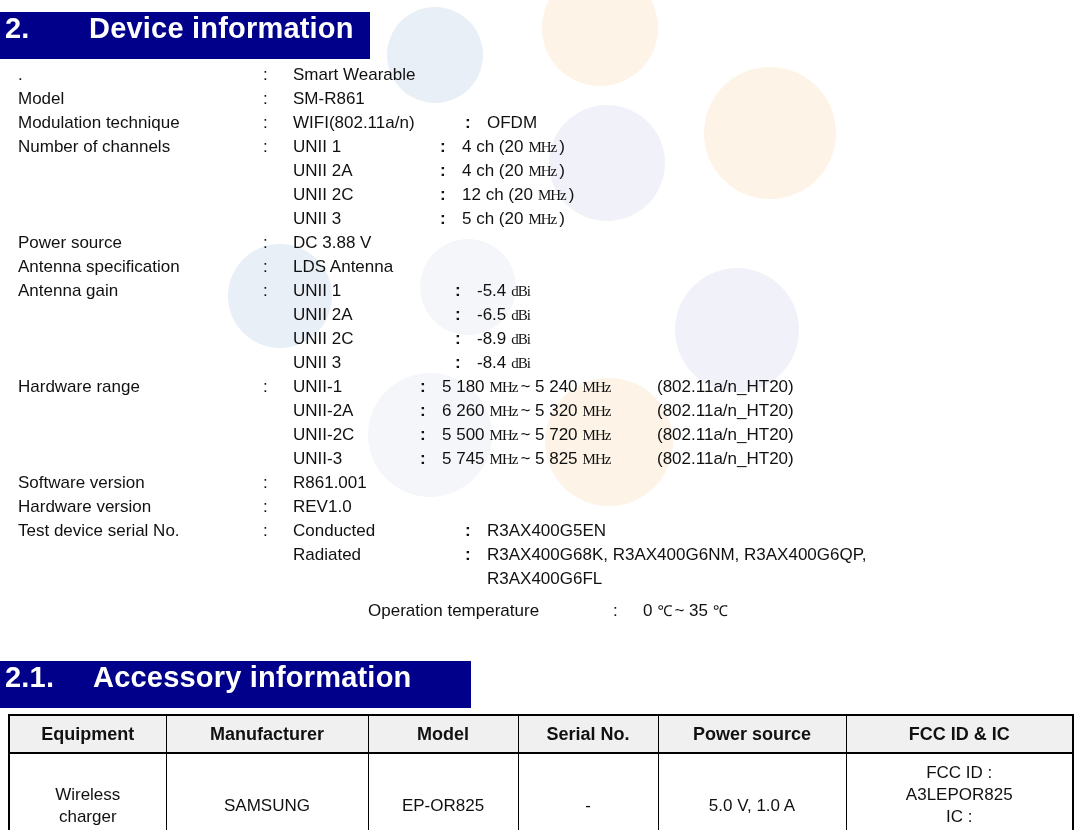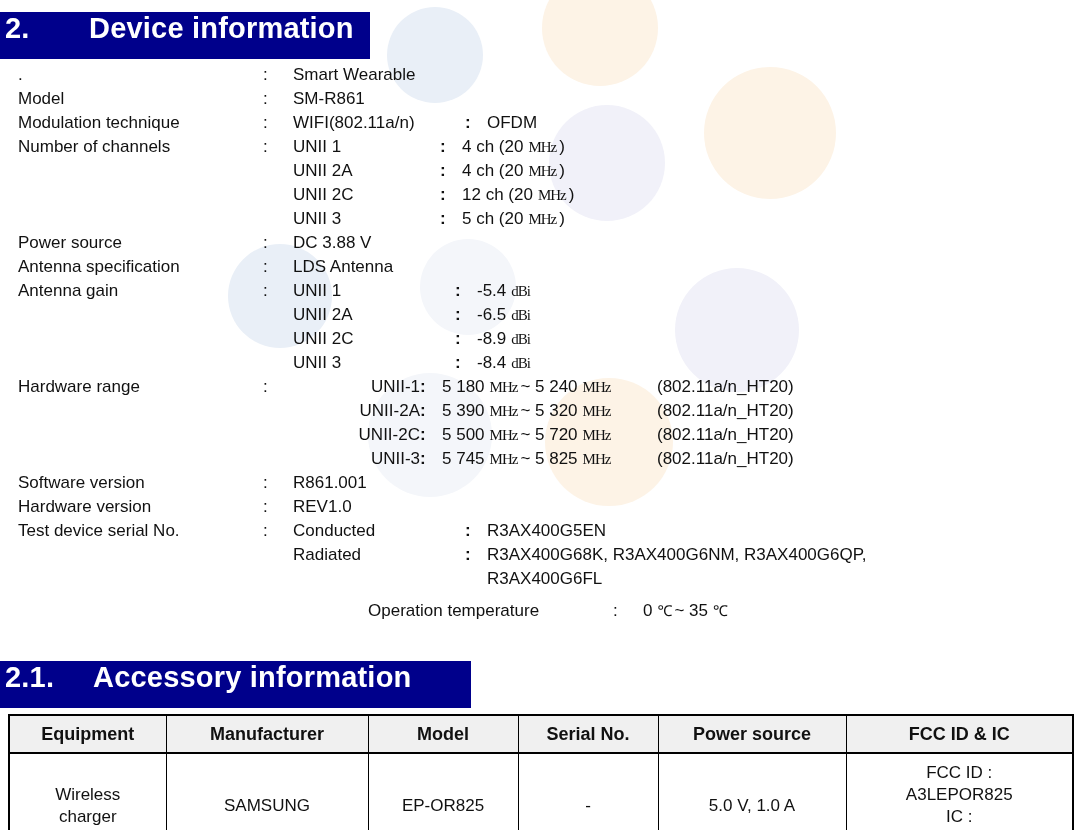--- a/index.html
+++ b/index.html
@@ -46,21 +46,21 @@
   .unit{
     font-family:Liberation Serif, serif;
     font-size:15px;letter-spacing:-1px;
     margin:0 3px 0 5px;
   }
   .note{white-space:nowrap;}
 
   .mod .sub{width:172px;}   .mod .c2{width:22px;}
   .chan .sub{width:147px;}  .chan .c2{width:22px;}
   .gain .sub{width:162px;}  .gain .c2{width:22px;}
-  .freq .sub{width:127px;text-align:right;}  .freq .c2{width:22px;} .freq .val{width:215px;}
+  .freq .sub{width:127px;}  .freq .c2{width:22px;} .freq .val{width:215px;}
   .serial .sub{width:172px;}.serial .c2{width:22px;}
   .temp{margin-top:8px;justify-content:center;}
 
   
   table{
     border-collapse:collapse;table-layout:fixed;
     width:1064px;margin:6px 0 0 8px;
     font-size:17px;border:2px solid #000;
   }
   th,td{border:1px solid #000;text-align:center;vertical-align:middle;padding:2px;}
@@ -231,21 +231,21 @@
       <span class="v">5 180</span><span class="unit">MHz</span><span class="v">~ 5 240</span><span class="unit">MHz</span>
     </span>
     <span class="note">(802.11a/n_HT20)</span>
   </div>
       <div class="row freq">
     <span class="lbl"></span>
     <span class="c c1"></span>
     <span class="sub">UNII-2A</span>
     <span class="c c2">:</span>
     <span class="val">
-      <span class="v">5 390</span><span class="unit">MHz</span><span class="v">~ 5 320</span><span class="unit">MHz</span>
+      <span class="v">6 260</span><span class="unit">MHz</span><span class="v">~ 5 320</span><span class="unit">MHz</span>
     </span>
     <span class="note">(802.11a/n_HT20)</span>
   </div>
       <div class="row freq">
     <span class="lbl"></span>
     <span class="c c1"></span>
     <span class="sub">UNII-2C</span>
     <span class="c c2">:</span>
     <span class="val">
       <span class="v">5 500</span><span class="unit">MHz</span><span class="v">~ 5 720</span><span class="unit">MHz</span>

